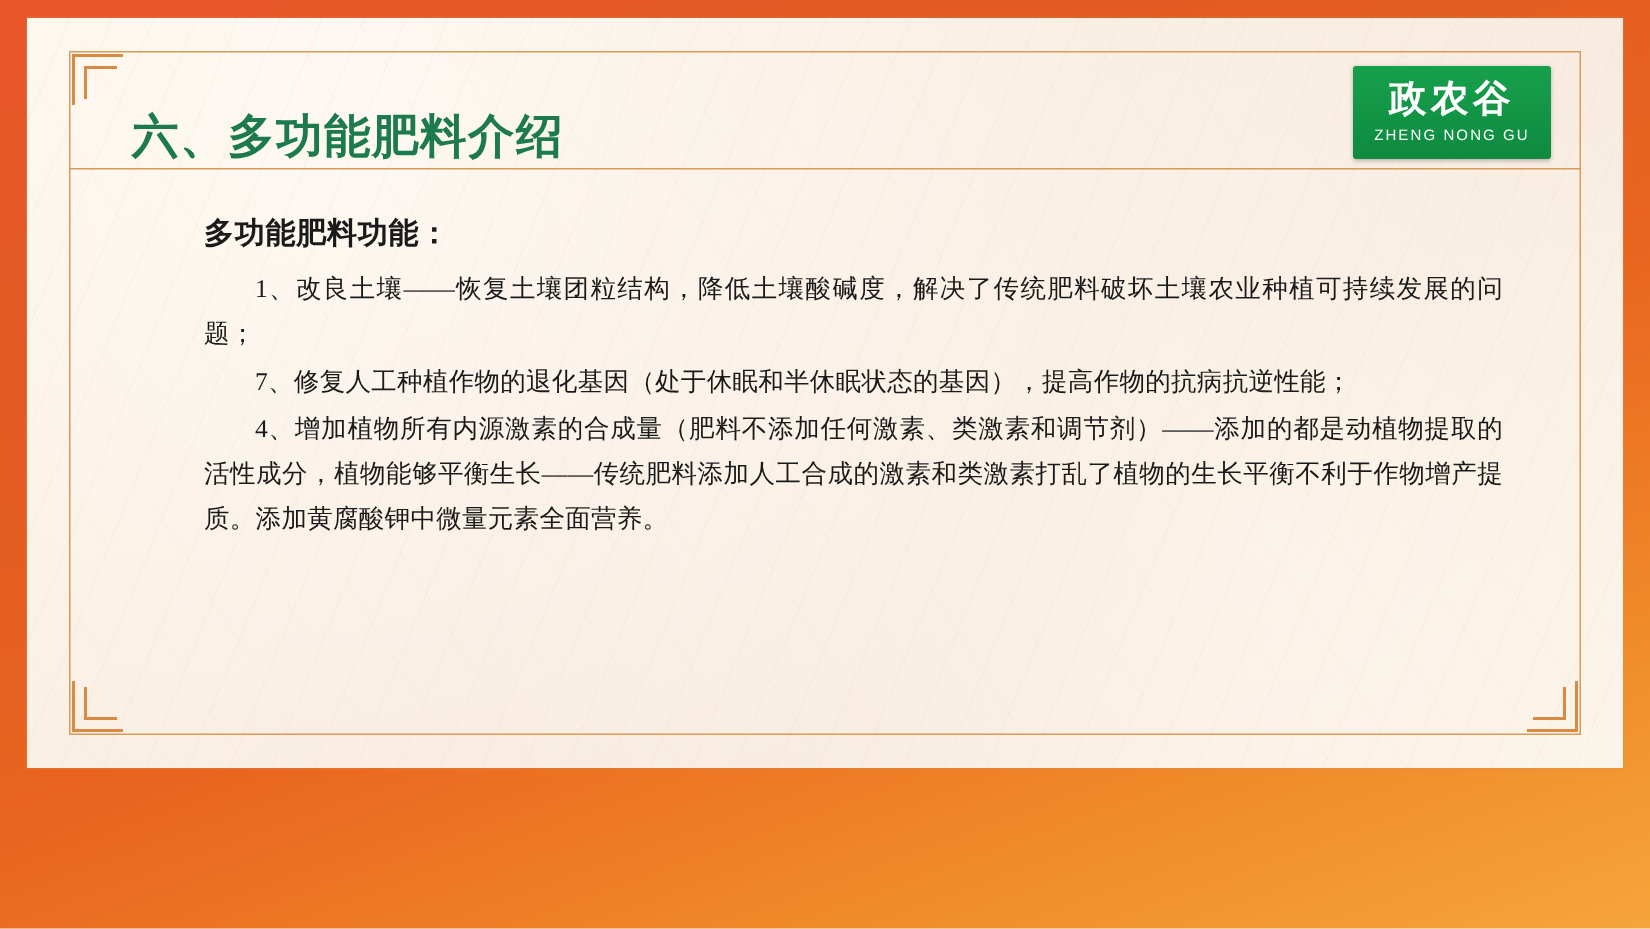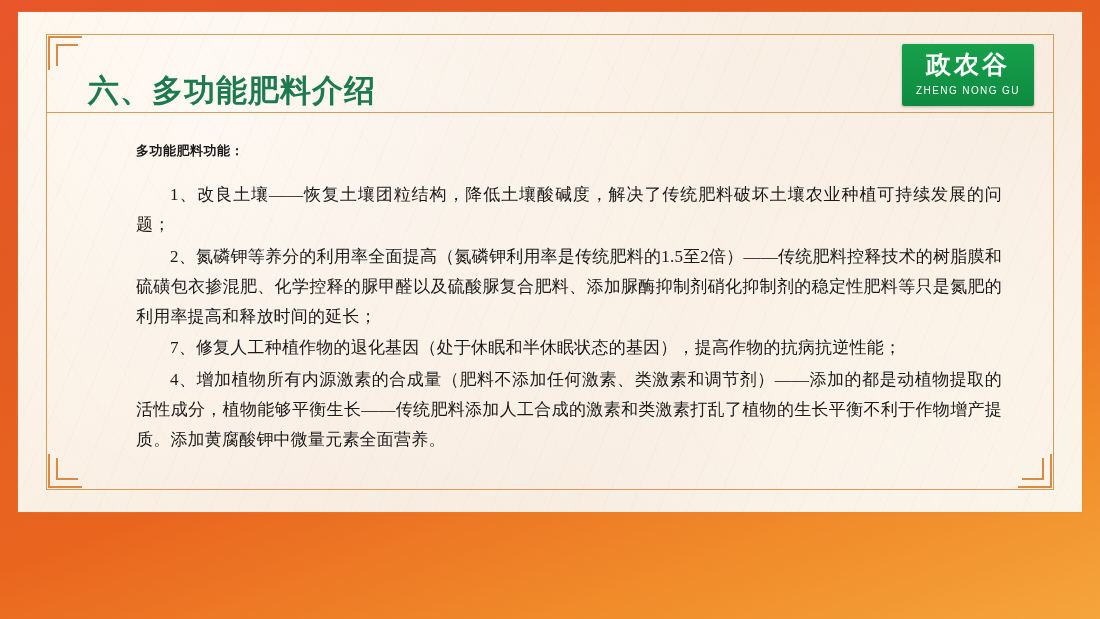--- a/index.html
+++ b/index.html
@@ -131,42 +131,42 @@
     flex-direction: column;
     align-items: center;
     justify-content: center;
   }
   #logo-cn {
     color: #ffffff;
     font-size: 25px;
     font-weight: bold;
     letter-spacing: 3px;
     line-height: 1.05;
-    font-family: Liberation Mono, monospace;
+    font-family: Liberation Serif, serif;
   }
   #logo-en {
     color: #ffffff;
     font-size: 10px;
     letter-spacing: 1.4px;
     margin-top: 4px;
     font-family: "Liberation Sans", "DejaVu Sans", sans-serif;
   }
 
   
   #content {
     position: absolute;
     left: 118px;
     top: 130px;
     width: 870px;
     color: #1a1a1a;
   }
   #body-heading {
-    font-size: 13px;
+    font-size: 20px;
     font-weight: bold;
-    margin-bottom: 20px;
+    margin-bottom: 9px;
     letter-spacing: 0.5px;
   }
   .para {
     font-size: 17px;
     line-height: 1.78;
     text-align: justify;
     text-indent: 2em;
     margin: 0 4px 1px 0;
     letter-spacing: 0.2px;
   }
@@ -204,19 +204,18 @@
       <div id="logo">
         <div id="logo-cn">政农谷</div>
         <div id="logo-en">ZHENG NONG GU</div>
       </div>
     </div>
     <div id="title-rule"></div>
 
     <div id="content">
       <div id="body-heading">多功能肥料功能：</div>
       <p class="para">1、改良土壤——恢复土壤团粒结构，降低土壤酸碱度，解决了传统肥料破坏土壤农业种植可持续发展的问题；</p>
-      <p class="para">2、氮磷钾等养分的利用率全面提高（氮磷钾利用率是传统肥料的1.5至2倍）——传统肥料控释技术的树脂膜和硫磺包衣掺混肥、化学控释的脲甲醛以及硫酸脲复合肥料、添加脲酶抑制剂硝化抑制剂的稳定性肥料等只是氮肥的利用率提高和释放时间的延长；</p>
       <p class="para">7、修复人工种植作物的退化基因（处于休眠和半休眠状态的基因），提高作物的抗病抗逆性能；</p>
       <p class="para">4、增加植物所有内源激素的合成量（肥料不添加任何激素、类激素和调节剂）——添加的都是动植物提取的活性成分，植物能够平衡生长——传统肥料添加人工合成的激素和类激素打乱了植物的生长平衡不利于作物增产提质。添加黄腐酸钾中微量元素全面营养。</p>
     </div>
 
   </div>
 </div>
 
 </body></html>

